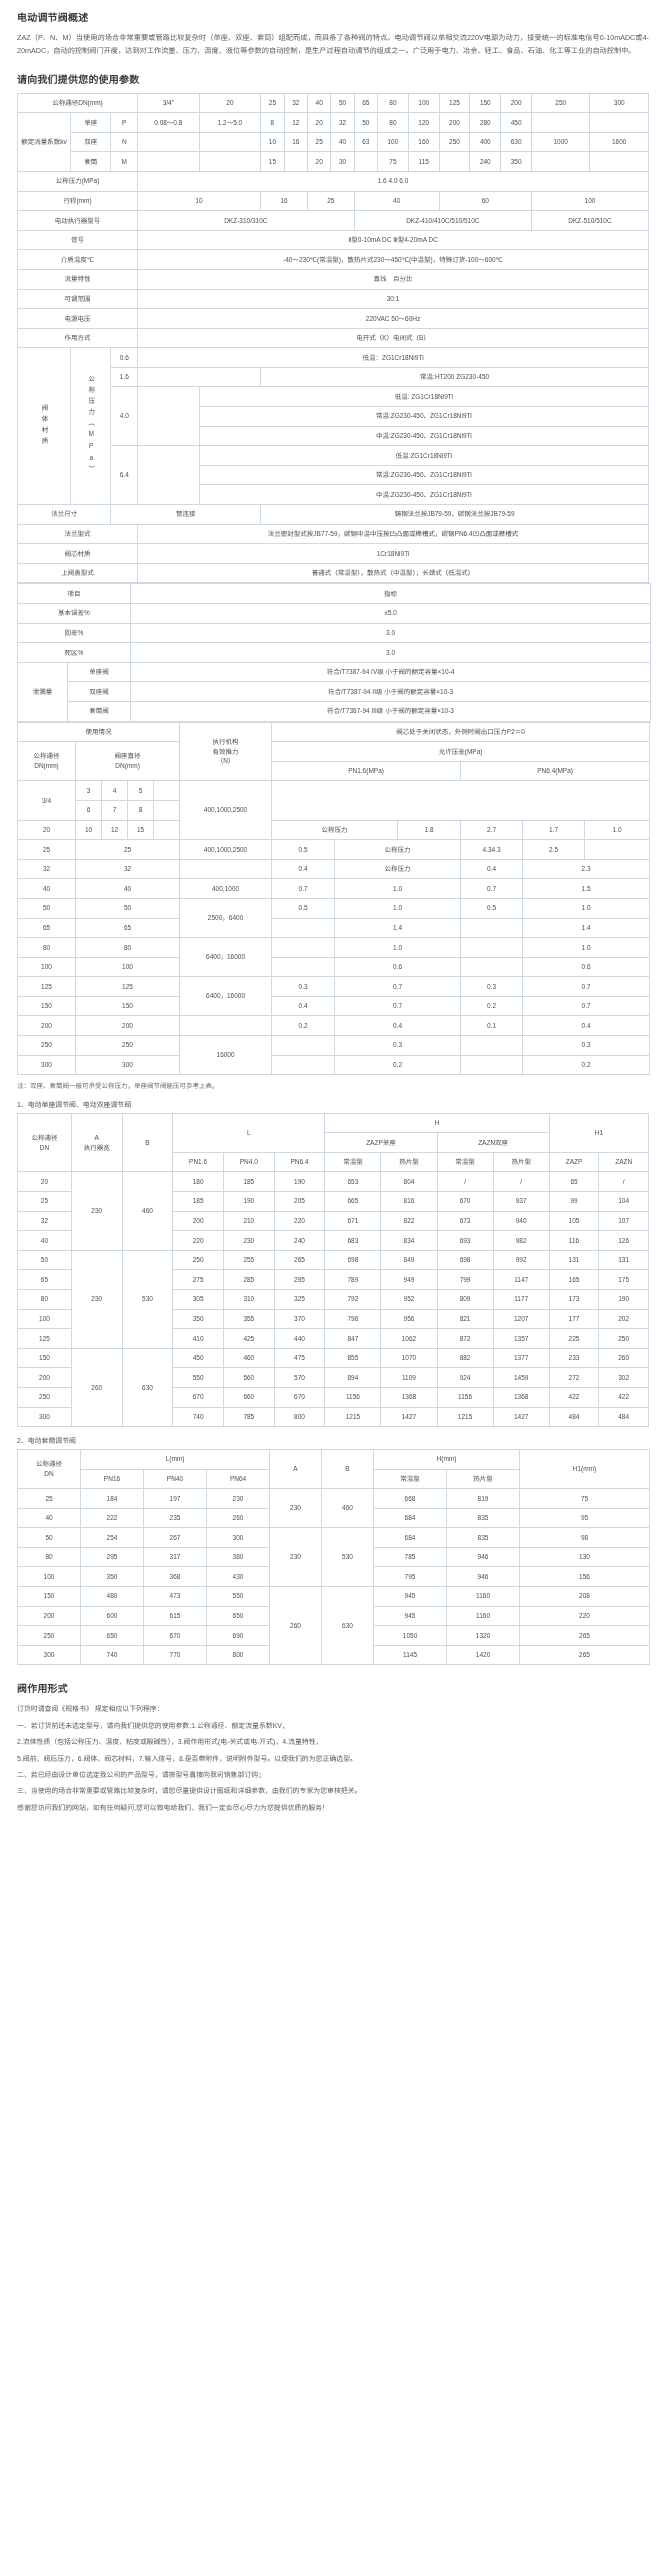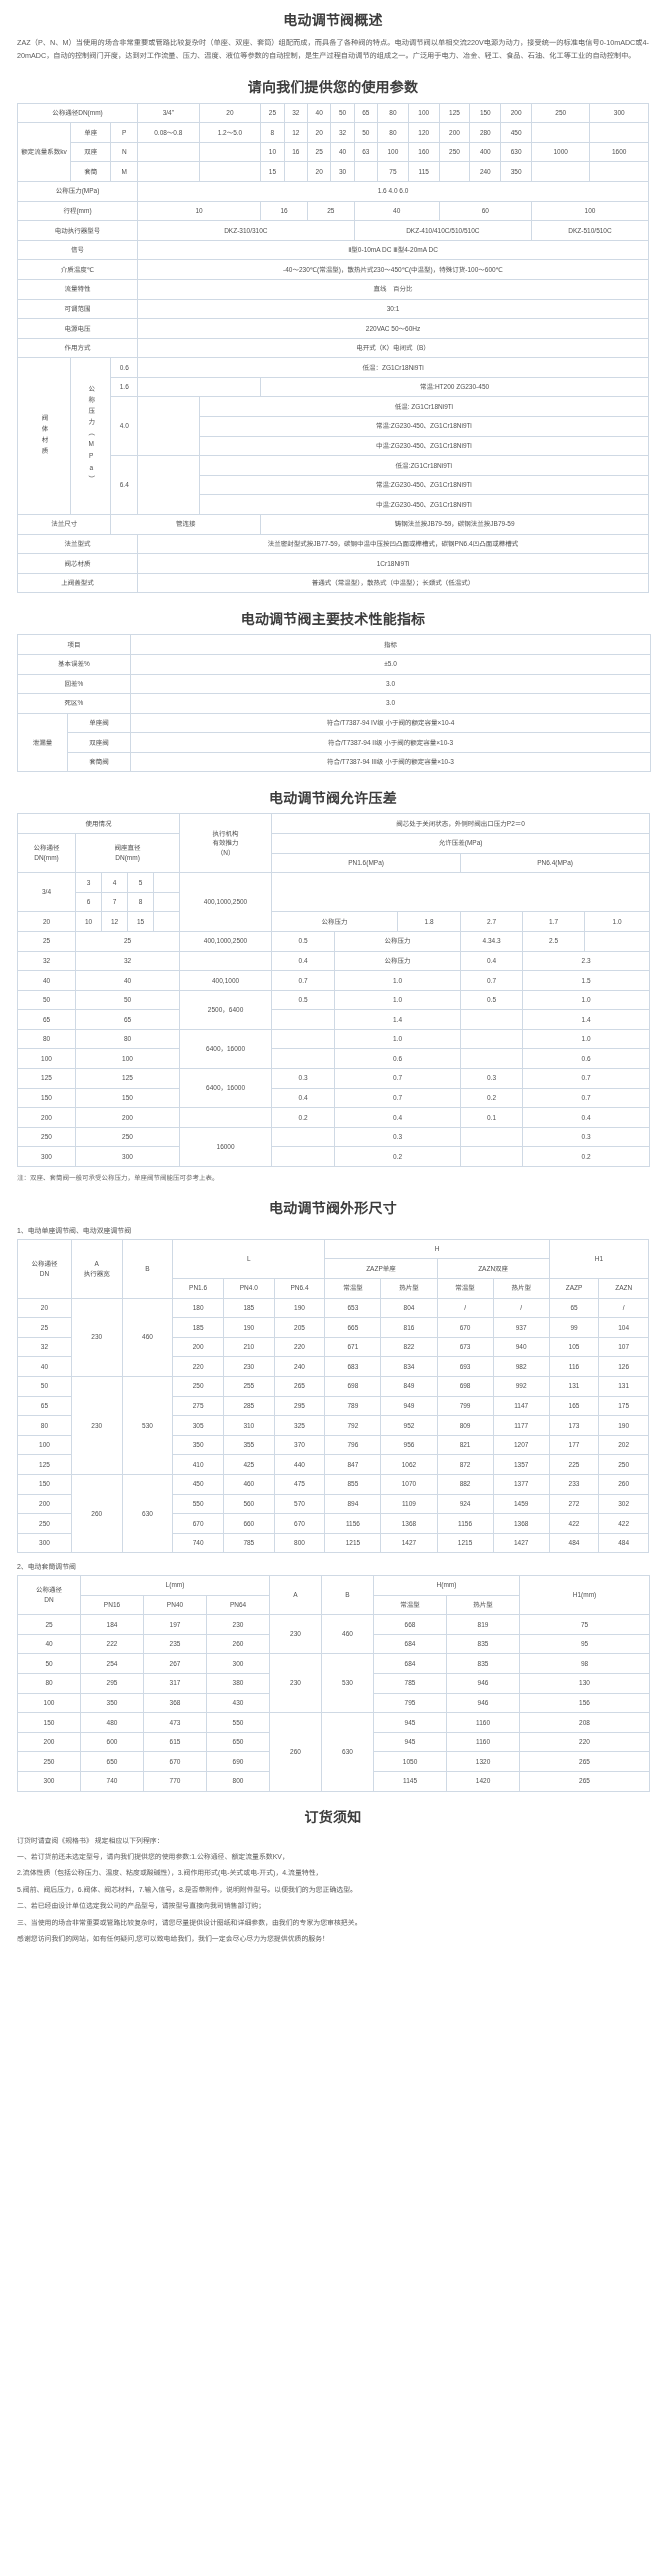--- a/index.html
+++ b/index.html
@@ -7,26 +7,25 @@
   html, body {
     margin: 0; padding: 0;
     background: #ffffff;
     font-family: "Liberation Sans", "DejaVu Sans", sans-serif;
     color: #4a4a4a;
   }
   body { width: 666px; }
   .page { width: 666px; padding: 0 17px 11.8px 17px; }
 
   h2.sec-title {
-    font-size: 14px;
+    font-size: 10px;
     font-weight: bold;
     color: #3d3d3d;
     margin: 14.4px 0 6.5px 0;
     letter-spacing: 0.2px;
-    text-align: center;
   }
   h2.sec-title.first { margin-top: 9.2px; }
 
   p.intro {
     font-size: 7.2px;
     line-height: 13px;
     color: #5a5a5a;
     margin: 0 0 2.6px 0;
     text-align: justify;
   }
@@ -277,21 +276,20 @@
         <td colspan="3">阀芯材质</td>
         <td colspan="14">1Cr18Ni9Ti</td>
       </tr>
       <tr>
         <td colspan="3">上阀盖型式</td>
         <td colspan="14">普通式（常温型），散热式（中温型）；长颈式（低温式）</td>
       </tr>
     </tbody>
   </table>
 
-  <h2 class="sec-title">电动调节阀主要技术性能指标</h2>
   <table class="grid">
     <colgroup>
         <col style="width:50px">
         <col style="width:63px">
         <col style="width:520px">
       </colgroup>
     <tbody>
       <tr>
         <td colspan="2">项目</td>
         <td>指标</td>
@@ -317,21 +315,20 @@
         <td>双座阀</td>
         <td>符合/T7387-94 II级 小于阀的额定容量×10-3</td>
       </tr>
       <tr>
         <td>套筒阀</td>
         <td>符合/T7387-94 III级 小于阀的额定容量×10-3</td>
       </tr>
     </tbody>
   </table>
 
-  <h2 class="sec-title">电动调节阀允许压差</h2>
   <table class="grid">
     <colgroup>
       <col style="width:58px">
         <col style="width:26px">
         <col style="width:26px">
         <col style="width:26px">
         <col style="width:26px">
       <col style="width:92px">
       <col style="width:63px">
         <col style="width:63px">
@@ -502,21 +499,20 @@
         <td colspan="4">300</td>
         <td></td>
         <td colspan="2">0.2</td>
         <td></td>
         <td colspan="2">0.2</td>
       </tr>
     </tbody>
   </table>
   <p class="note">注：双座、套筒阀一般可承受公称压力，单座阀节阀能压可参考上表。</p>
 
-  <h2 class="sec-title">电动调节阀外形尺寸</h2>
   <p class="subhead">1、电动单座调节阀、电动双座调节阀</p>
   <table class="grid">
     <colgroup>
       <col style="width:50px">
         <col style="width:47px">
         <col style="width:47px">
       <col style="width:47px">
         <col style="width:47px">
         <col style="width:47px">
       <col style="width:52px">
@@ -834,21 +830,21 @@
           <td>740</td>
           <td>770</td>
           <td>800</td>
           <td>1145</td>
           <td>1420</td>
           <td>265</td>
         </tr>
     </tbody>
   </table>
 
-  <h2 class="sec-title">订货须知</h2>
+  <h2 class="sec-title">阀作用形式</h2>
   <div class="order-wrap">
     <p class="order-line">订货时请查阅《规格书》 规定相应以下列程序：</p>
     <p class="order-line">一、若订货前还未选定型号，请向我们提供您的使用参数:1.公称通径、额定流量系数KV，</p>
     <p class="order-line">2.流体性质（包括公称压力、温度、粘度或酸碱性），3.阀作用形式(电-关式或电-开式)，4.流量特性，</p>
     <p class="order-line">5.阀前、阀后压力，6.阀体、阀芯材料，7.输入信号，8.是否带附件，说明附件型号。以便我们的为您正确选型。</p>
     <p class="order-line">二、若已经由设计单位选定我公司的产品型号，请按型号直接向我司销售部订购；</p>
     <p class="order-line">三、当使用的场合非常重要或管路比较复杂时，请您尽量提供设计图纸和详细参数，由我们的专家为您审核把关。</p>
     <p class="order-line">感谢您访问我们的网站，如有任何疑问,您可以致电给我们，我们一定会尽心尽力为您提供优质的服务！</p>
   </div>
 

